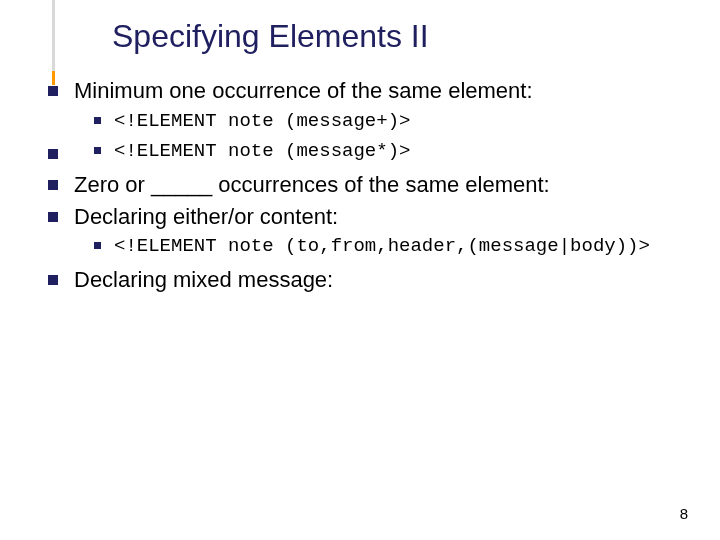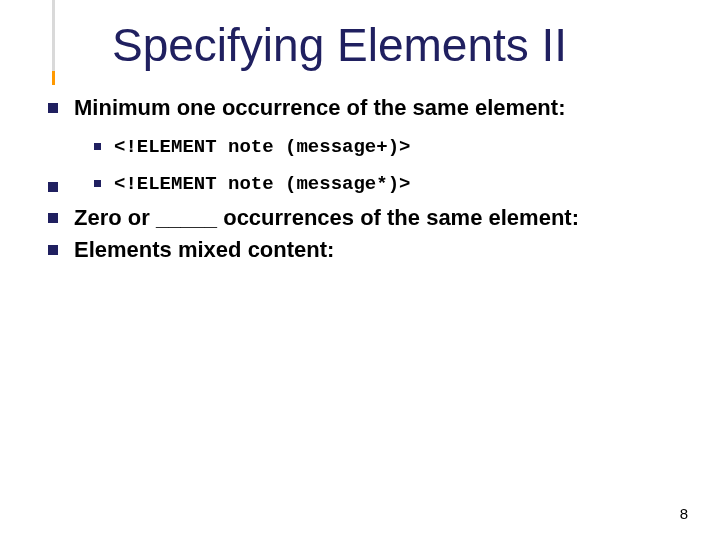--- a/index.html
+++ b/index.html
@@ -1,24 +1,24 @@
 <!DOCTYPE html>
 <html><head>
 <meta charset="utf-8">
 <style>
   * { margin: 0; padding: 0; box-sizing: border-box; }
   html, body { width: 720px; height: 540px; background: #fff; font-family: Verdana, Geneva, sans-serif; }
   .slide { position: relative; width: 720px; height: 540px; padding: 18px 28px 30px 64px; }
   .accent { position: absolute; left: 52px; top: 0; width: 3px; height: 71px; background: #d9d9d9; }
   .accent::after { content: ""; position: absolute; left: 0; top: 71px; width: 3px; height: 14px; background: #ff9900; }
-  .title { font-family: Tahoma, Verdana, sans-serif; font-size: 46px; color: #202060; margin: 0 0 22px 48px; letter-spacing: 0; font-weight: 400; }
-  .lvl1 { list-style: none; margin-left: -22px; font-weight: bold; }
+  .title { font-family: Tahoma, Verdana, sans-serif; font-size: 32px; color: #202060; margin: 0 0 22px 48px; letter-spacing: 0; font-weight: 400; }
+  .lvl1 { list-style: none; margin-left: -22px; }
   .lvl1 > li { color: #000; font-size: 22px; line-height: 1.25; margin-bottom: 4px; padding-left: 32px; position: relative; }
   .lvl1 > li::before { content: ""; position: absolute; left: 6px; top: 9px; width: 10px; height: 10px; background: #202060; }
-  .lvl2 { list-style: none; margin: 14px 0 7px 0; }
+  .lvl2 { list-style: none; margin: 5px 0 7px 0; }
   .lvl2 > li { color: #000; font-size: 19px; line-height: 1.25; padding-left: 40px; position: relative; font-family: "Courier New", monospace; }
   .lvl2 > li::before { content: ""; position: absolute; left: 20px; top: 7px; width: 7px; height: 7px; background: #202060; }
   .pagenum { position: absolute; right: 32px; bottom: 18px; font-size: 15px; color: #000; font-family: Tahoma, sans-serif; }
 </style>
 </head>
 <body>
 
 <div class="slide">
   <div class="accent"></div>
   <h1 class="title">Specifying Elements II</h1>
@@ -32,18 +32,24 @@
     </li>
     <li>
       <ul class="lvl2">
         <li>&lt;!ELEMENT note (message*)&gt;</li>
       </ul>
     </li>
     <li>
       <span>Zero or _____ occurrences of the same element:</span>
     </li>
     <li>
-      <span>Elements mixed content:</span>
+      <span>Declaring either/or content:</span>
+      <ul class="lvl2">
+        <li>&lt;!ELEMENT note (to,from,header,(message|body))&gt;</li>
+      </ul>
+    </li>
+    <li>
+      <span>Declaring mixed message:</span>
     </li>
   </ul>
 
   <div class="pagenum">8</div>
 </div>
 
 </body></html>

